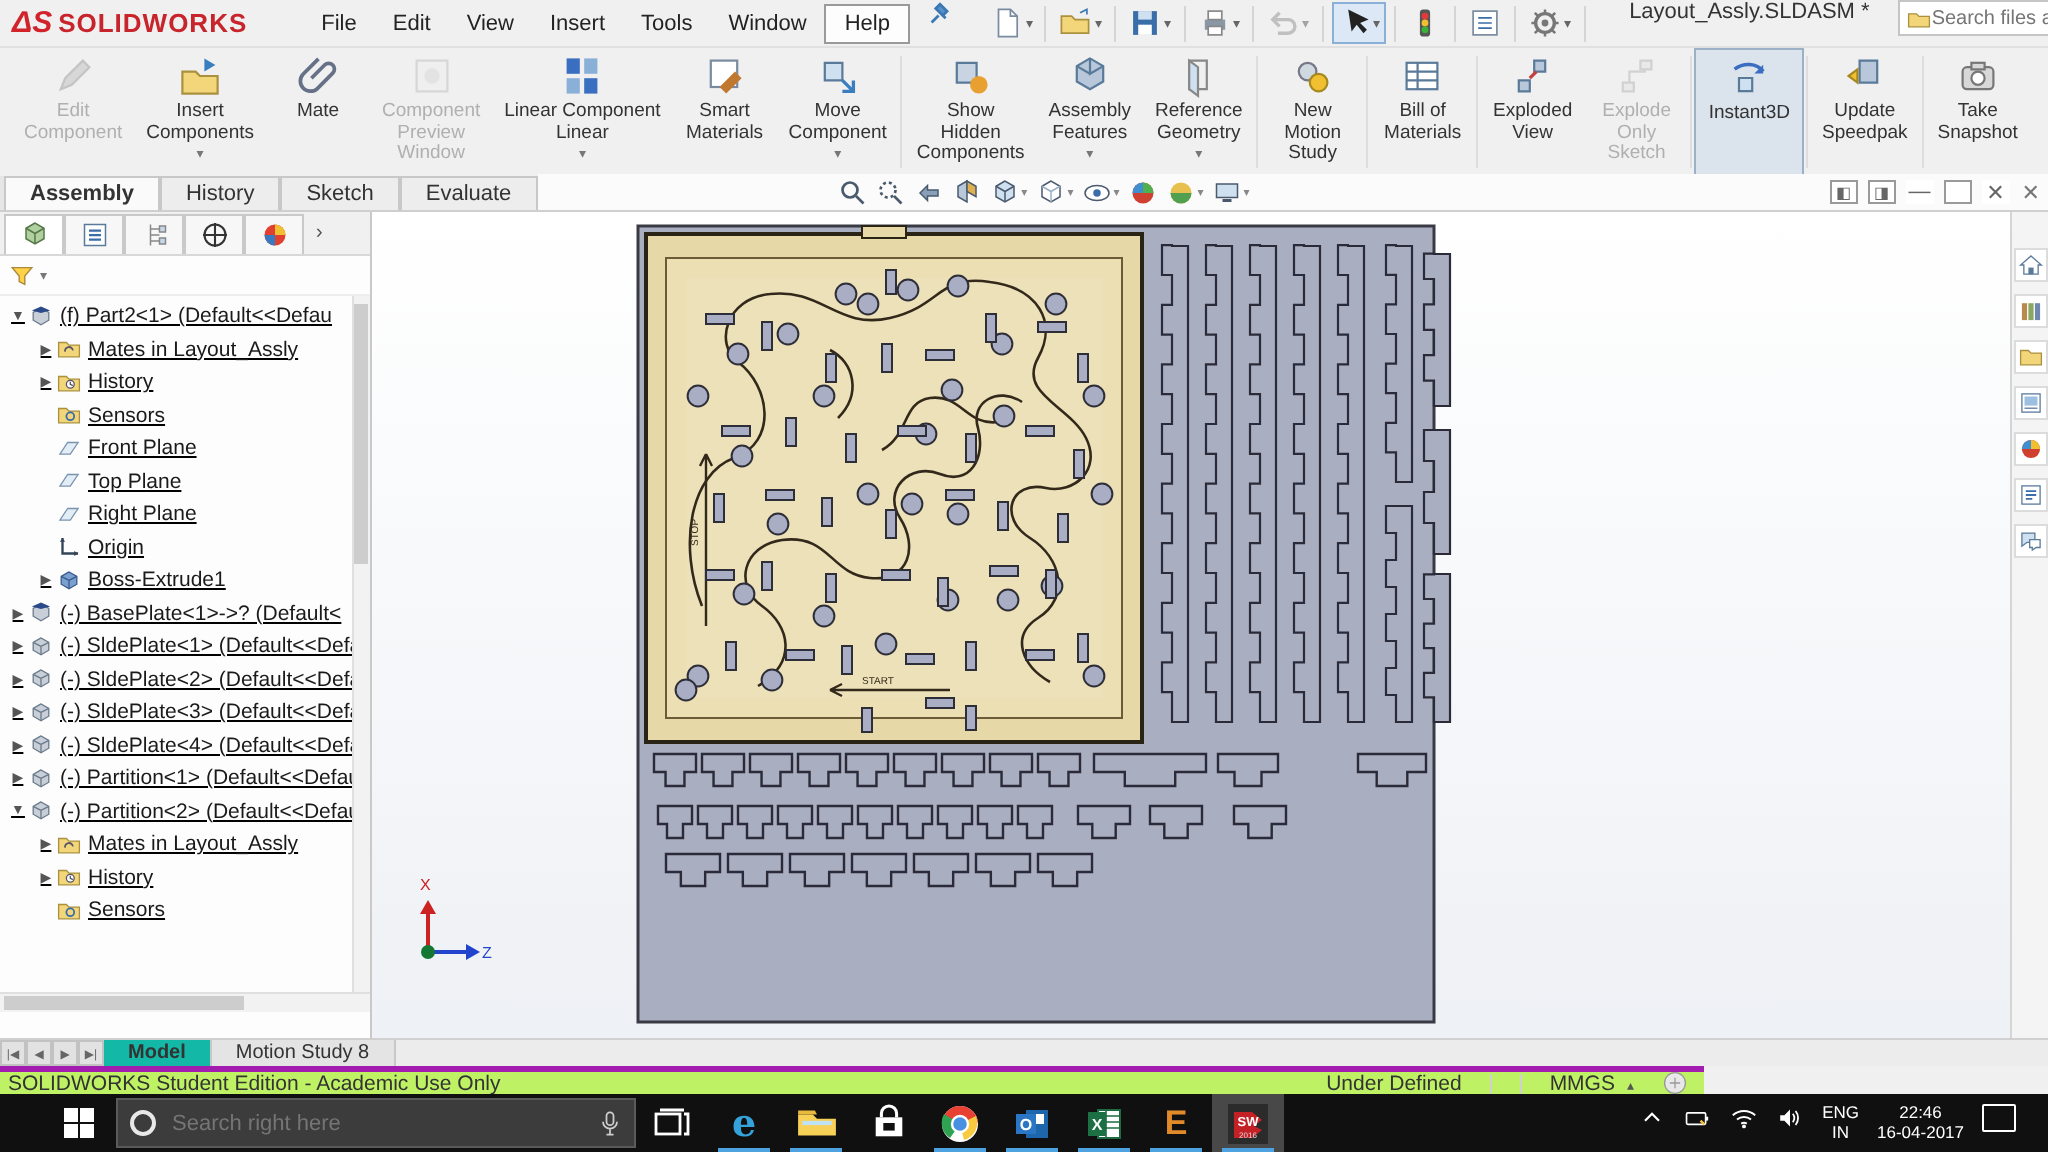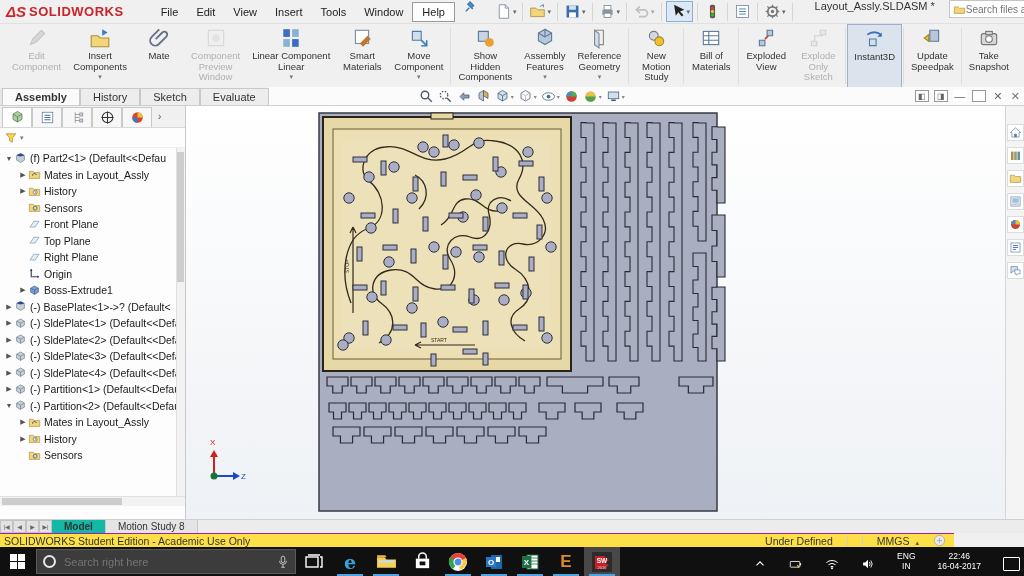--- a/index.html
+++ b/index.html
@@ -55,21 +55,21 @@
   #leftpanel { left:0; top:106px; width:186px; height:413px; background:#fdfdfd; border-right:1px solid #c9c9c9; }
   #paneltabs { display:flex; align-items:center; height:22px; background:#f0f0f0; border-bottom:1px solid #d8d8d8; padding-left:2px; }
   .ptab { width:30px; height:20px; border:1px solid #c9c9c9; border-bottom:none; background:#f7f7f7; display:flex; align-items:center; justify-content:center; }
   .ptab.active { background:#fff; }
   .ptab svg { width:15px; height:15px; }
   #ptab-more { margin-left:6px; font-size:10px; color:#555; }
   #filterrow { height:20px; display:flex; align-items:center; padding-left:4px; border-bottom:1px solid #eee; }
   #filterrow svg { width:14px; height:14px; }
   #filterrow .dd { font-size:7px; color:#777; margin-left:2px; }
   #tree { position:relative; height:348px; overflow:hidden; padding-top:2px; }
-  .trow { display:flex; align-items:center; height:16.5px; white-space:nowrap; }
+  .trow { display:flex; align-items:center; height:16.5px; white-space:nowrap;text-decoration:underline; }
   .trow .arrow { width:10px; font-size:7px; color:#555; text-align:center; flex:0 0 auto; }
   .trow svg { width:13px; height:13px; margin-right:3px; flex:0 0 auto; }
   .trow .tlabel { font-size:10.5px; color:#1a1a1a; }
   #tree-vscroll { position:absolute; right:0; top:0; width:9px; height:348px; background:#f2f2f2; border-left:1px solid #e0e0e0; }
   #tree-vthumb { position:absolute; right:1px; top:4px; width:7px; height:130px; background:#cdcdcd; }
   #tree-hscroll { height:10px; background:#f2f2f2; border-top:1px solid #e0e0e0; position:relative; }
   #tree-hthumb { position:absolute; left:2px; top:1px; height:7px; width:120px; background:#cdcdcd; }
   .collapse-dot { position:absolute; left:88px; top:109px; width:5px; height:5px; border-radius:50%; background:#cfcfcf; }
 
   
@@ -82,39 +82,39 @@
   .rp svg { width:13px; height:13px; }
 
   
   #doctabs { left:0; top:519px; width:1024px; height:14px; background:#ececec; display:flex; align-items:stretch; border-top:1px solid #d0d0d0; }
   #tabnav { display:flex; }
   .tn { width:13px; border:1px solid #c2c2c2; background:#e2e2e2; font-size:6px; color:#666; display:flex; align-items:center; justify-content:center; }
   .mtab { font-size:10px; padding:0 12px; display:flex; align-items:center; border-right:1px solid #c8c8c8; color:#333; background:#e4e4e4; }
   .mtab.active { background:#14b8a6; font-weight:bold; }
 
   
-  #statusbar { left:0; top:533px; width:954px; height:14px; background:#fde047; border-top:1px solid #a21caf; display:flex; align-items:center; font-size:10.5px; color:#333; }
+  #statusbar { left:0; top:533px; width:852px; height:14px; background:#bef264; border-top:3px solid #a21caf; display:flex; align-items:center; font-size:10.5px; color:#333; }
   #status-left { margin-left:4px; }
   #status-right { margin-left:auto; display:flex; align-items:center; gap:14px; margin-right:8px; }
   .st-sep { width:1px; height:10px; background:#d0d0d0; }
   #units .dd { font-size:7px; color:#555; margin-left:6px; }
 
   
-  #taskbar { left:0; top:547px; width:1024px; height:29px; background:#101010; display:flex; align-items:center; }
+  #taskbar { left:0; top:547px; width:1024px; height:29px; background:#101010; display:flex; align-items:center;padding-left:22px; }
   #startbtn { width:34px; height:29px; display:flex; align-items:center; justify-content:center; }
   #startflag { display:grid; grid-template-columns:7px 7px; grid-template-rows:7px 7px; gap:1px; }
   #startflag div { background:#fff; }
   #tb-search { width:260px; height:25px; background:#3c3c3c; border:1px solid #5a5a5a; display:flex; align-items:center; padding:0 6px; margin-left:2px; }
   #tb-search .circ { width:13px; height:13px; border:2px solid #e8e8e8; border-radius:50%; margin-right:8px; }
   #tb-search input { background:transparent; border:none; outline:none; color:#c9c9c9; font-size:11px; width:190px; font-family:"Liberation Sans",sans-serif;}
   #tb-search svg { width:12px; height:14px; margin-left:auto; }
   .tbicon { width:36px; height:29px; display:flex; align-items:center; justify-content:center; position:relative; }
   .tbicon.open::after { content:""; position:absolute; bottom:0; left:5px; right:5px; height:2px; background:#4da3e0; }
   .tbicon.activeapp { background:#484848; }
-  #tray { margin-left:auto; display:flex; align-items:flex-end; gap:22px; margin-right:4px; color:#fff; }
+  #tray { margin-left:auto; display:flex; align-items:flex-start; gap:9px; margin-right:16px; color:#fff; }
   #tray svg { width:14px; height:14px; }
   .tray-txt { font-size:8.5px; line-height:9.5px; text-align:center; color:#fff; }
   #notif { width:17px; height:14px; border:1px solid #fff; border-radius:1px; position:relative; }
 </style>
 </head>
 <body>
 
 <div id="stage">
 
   <div id="titlebar" class="abs">

